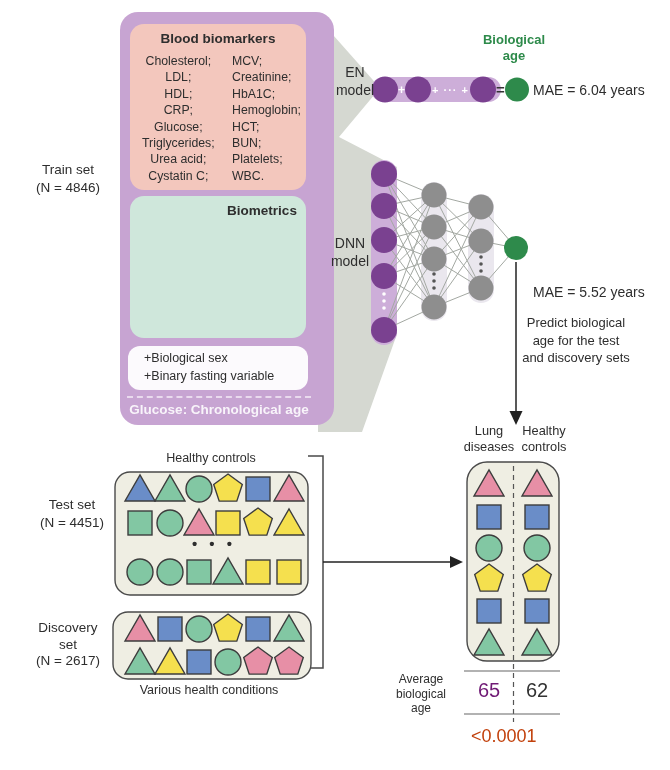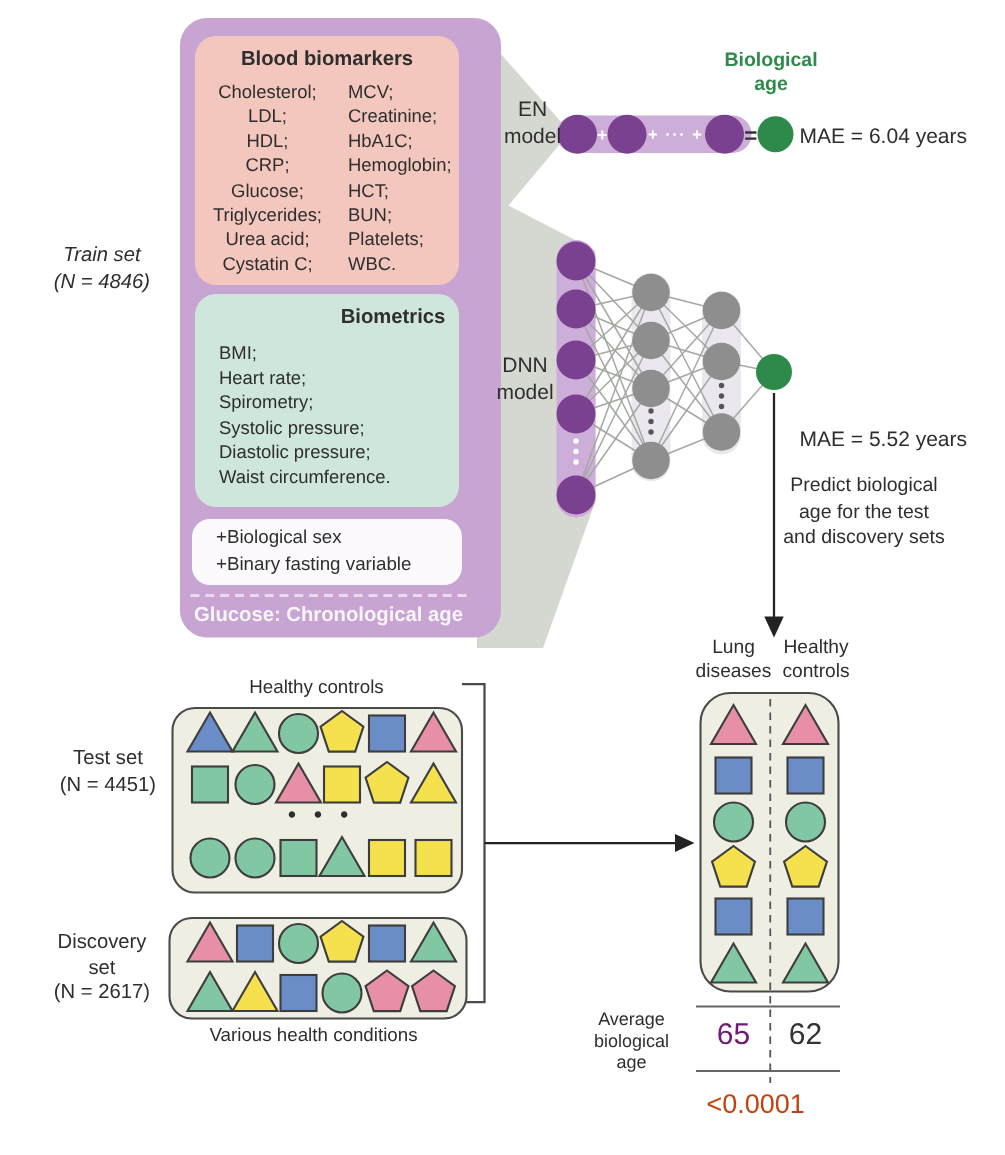--- a/index.html
+++ b/index.html
@@ -154,21 +154,21 @@
         <polygon points="522,496 552,496 537,470" fill="#e78fa6" stroke="#3d3d3d" stroke-width="1.4"></polygon>
         <rect x="525" y="505" width="24" height="24" fill="#6a8dc8" stroke="#3d3d3d" stroke-width="1.4"></rect>
         <circle cx="537" cy="548" r="13" fill="#82c7a3" stroke="#3d3d3d" stroke-width="1.4"></circle>
         <polygon points="537.0,564.0 551.3,574.4 545.8,591.1 528.2,591.1 522.7,574.4" fill="#f5e04e" stroke="#3d3d3d" stroke-width="1.4"></polygon>
         <rect x="525" y="599" width="24" height="24" fill="#6a8dc8" stroke="#3d3d3d" stroke-width="1.4"></rect>
         <polygon points="522,655 552,655 537,629" fill="#82c7a3" stroke="#3d3d3d" stroke-width="1.4"></polygon>
       </g>
   </svg>
 
   
-  <div class="abs ctr" style="left:18px;top:161px;width:100px;font-size:13.5px;line-height:18px;font-style:italic;">
+  <div class="abs ctr" style="left:18px;top:161px;width:100px;font-size:13.5px;line-height:18px;">
       <div>Train set</div>
       <div>(N = 4846)</div>
     </div>
   <div class="abs ctr" style="left:22px;top:496px;width:100px;font-size:13.5px;line-height:17.5px;">
       <div>Test set</div>
       <div>(N = 4451)</div>
     </div>
   <div class="abs ctr" style="left:18px;top:620px;width:100px;font-size:13.5px;line-height:16.5px;">
       <div>Discovery</div>
       <div>set</div>
@@ -195,28 +195,20 @@
           <div>HbA1C;</div>
           <div>Hemoglobin;</div>
           <div>HCT;</div>
           <div>BUN;</div>
           <div>Platelets;</div>
           <div>WBC.</div>
         </div>
     </div>
     <div class="abs" style="left:10px;top:184px;width:176px;height:142px;background:#cfe7db;border-radius:14px;">
       <div class="abs ctr panel-title" style="left:0;top:7px;width:176px;padding-left:44px;">Biometrics</div>
-      <div class="abs" style="left:16px;top:31px;font-size:12.3px;line-height:16.5px;">
-          <div>BMI;</div>
-          <div>Heart rate;</div>
-          <div>Spirometry;</div>
-          <div>Systolic pressure;</div>
-          <div>Diastolic pressure;</div>
-          <div>Waist circumference.</div>
-        </div>
     </div>
     <div class="abs" style="left:8px;top:334px;width:180px;height:44px;background:#fcfafd;border-radius:12px;">
       <div class="abs" style="left:16px;top:4px;font-size:12.5px;line-height:17.5px;">
           <div>+Biological sex</div>
           <div>+Binary fasting variable</div>
         </div>
     </div>
     <div class="abs" style="left:7px;top:384px;width:184px;border-top:2px dashed rgba(255,255,255,0.6);"></div>
     <div class="abs ctr" style="left:0;top:390px;width:198px;font-weight:bold;font-size:13.5px;color:rgba(255,255,255,0.88);">Glucose: Chronological age</div>
   </div>

